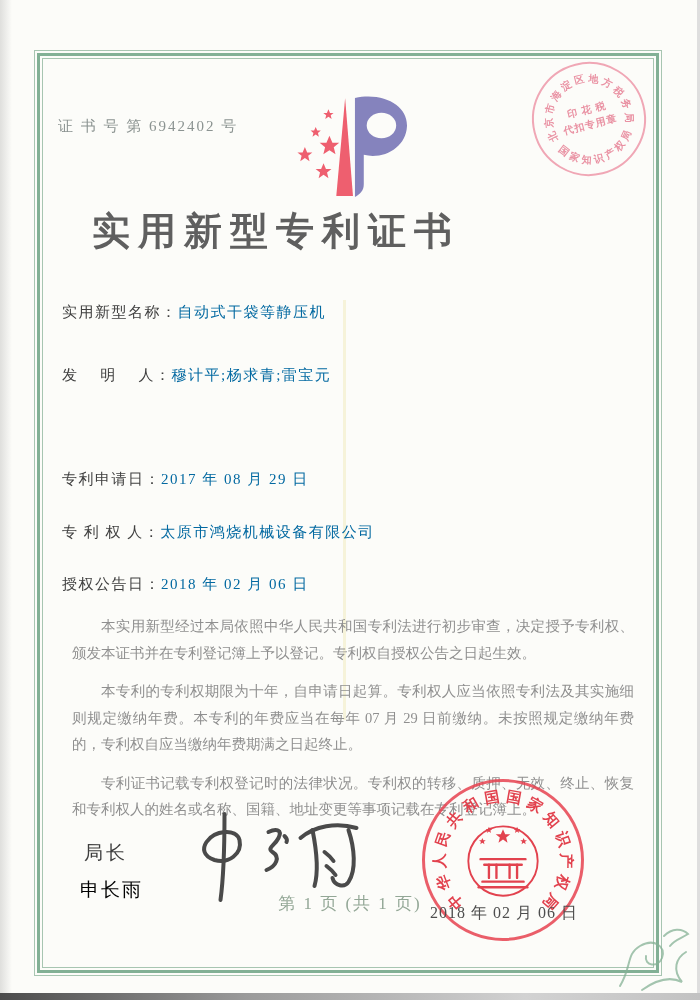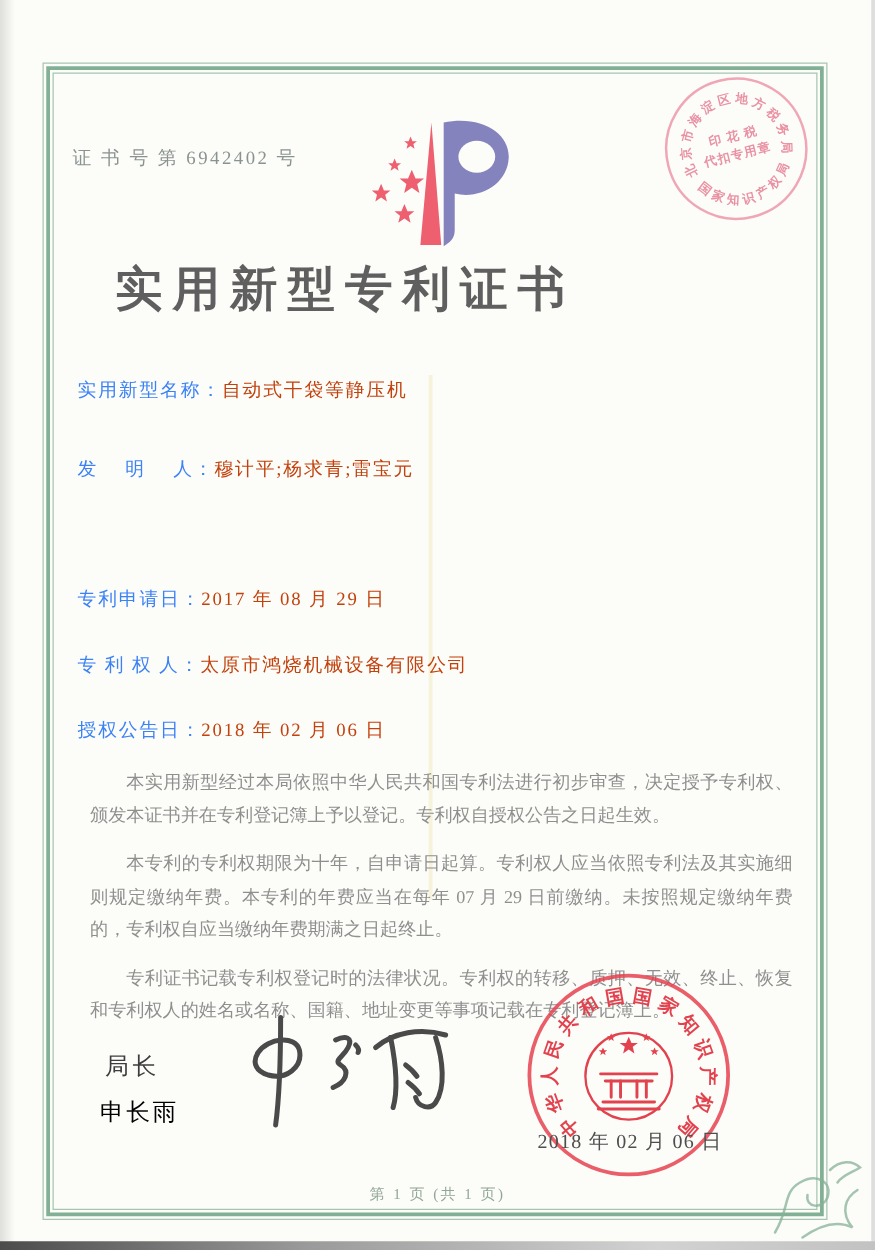--- a/index.html
+++ b/index.html
@@ -14,22 +14,22 @@
   .frame-inner{width:100%;height:100%;border:1px solid #a7c5b1;box-sizing:border-box;}
 
   .content{position:absolute;inset:0;z-index:3;}
 
   .cert-no{position:absolute;left:58px;top:101px;font-size:15px;color:#8b9391;letter-spacing:2px;margin-top:16px;}
 
   .title{position:absolute;left:0;top:206px;width:552px;text-align:center;
          font-size:38px;font-weight:bold;color:#5f5f5f;letter-spacing:8px;}
 
   .field{position:absolute;left:62px;font-size:15px;color:#878787;letter-spacing:1.5px;white-space:nowrap;}
-  .field .lab{color:#3b82f6;}
-  .field .val{color:#c2410c;}
+  .field .lab{color:#404040;}
+  .field .val{color:#0369a1;}
 
   .body-text{position:absolute;left:60px;top:601px;width:586px;font-size:14.5px;
              line-height:26.5px;color:#8f8f8f;text-align:justify;}
   .body-text p{margin:12px;text-indent:2em;}
 
   .sig-title{position:absolute;left:84px;top:840px;font-size:19px;color:#3d3d3d;letter-spacing:3px;}
   .sig-name{position:absolute;left:80px;top:877px;font-size:19px;color:#000000;letter-spacing:2px;}
   .sig-svg{position:absolute;left:182px;top:808px;}
 
   
@@ -41,22 +41,22 @@
               font-weight:bold;line-height:15px;color:#e8899c;letter-spacing:1px;}
 
   .office-seal{position:absolute;left:422px;top:779px;width:156px;height:156px;border-radius:50%;
                border:3px solid rgba(230,66,80,.85);color:#e2424e;z-index:4;}
   .office-seal .arc-ch{font-size:15px;font-weight:bold;}
   .emblem{position:absolute;left:33px;top:34px;}
 
   .seal-date{position:absolute;left:430px;top:903px;font-size:16px;color:#4e4e4e;
              letter-spacing:1px;z-index:5;}
 
-  .footer{position:absolute;left:0;top:947px;width:700px;text-align:center;
-          font-size:12px;color:#93a796;letter-spacing:2px;}
+  .footer{position:absolute;left:0;top:892px;width:700px;text-align:center;
+          font-size:17px;color:#93a796;letter-spacing:2px;}
 
   .logo{position:absolute;left:293px;top:94px;}
   .flourish{position:absolute;left:612px;top:916px;opacity:.75;z-index:2;}
 
   
   .scan-left{position:absolute;left:0;top:0;width:12px;height:1000px;
              background:linear-gradient(to right,rgba(90,90,90,.18),rgba(0,0,0,0));z-index:6;}
   .scan-bottom{position:absolute;left:0;bottom:0;width:700px;height:7px;
                background:linear-gradient(to right,#4c4c4c,#9a9a9a 35%,#d2d2d2 75%,#c2c2c2);z-index:6;}
   .scan-right{position:absolute;right:0;top:0;width:3px;height:1000px;background:#dedede;z-index:6;}

